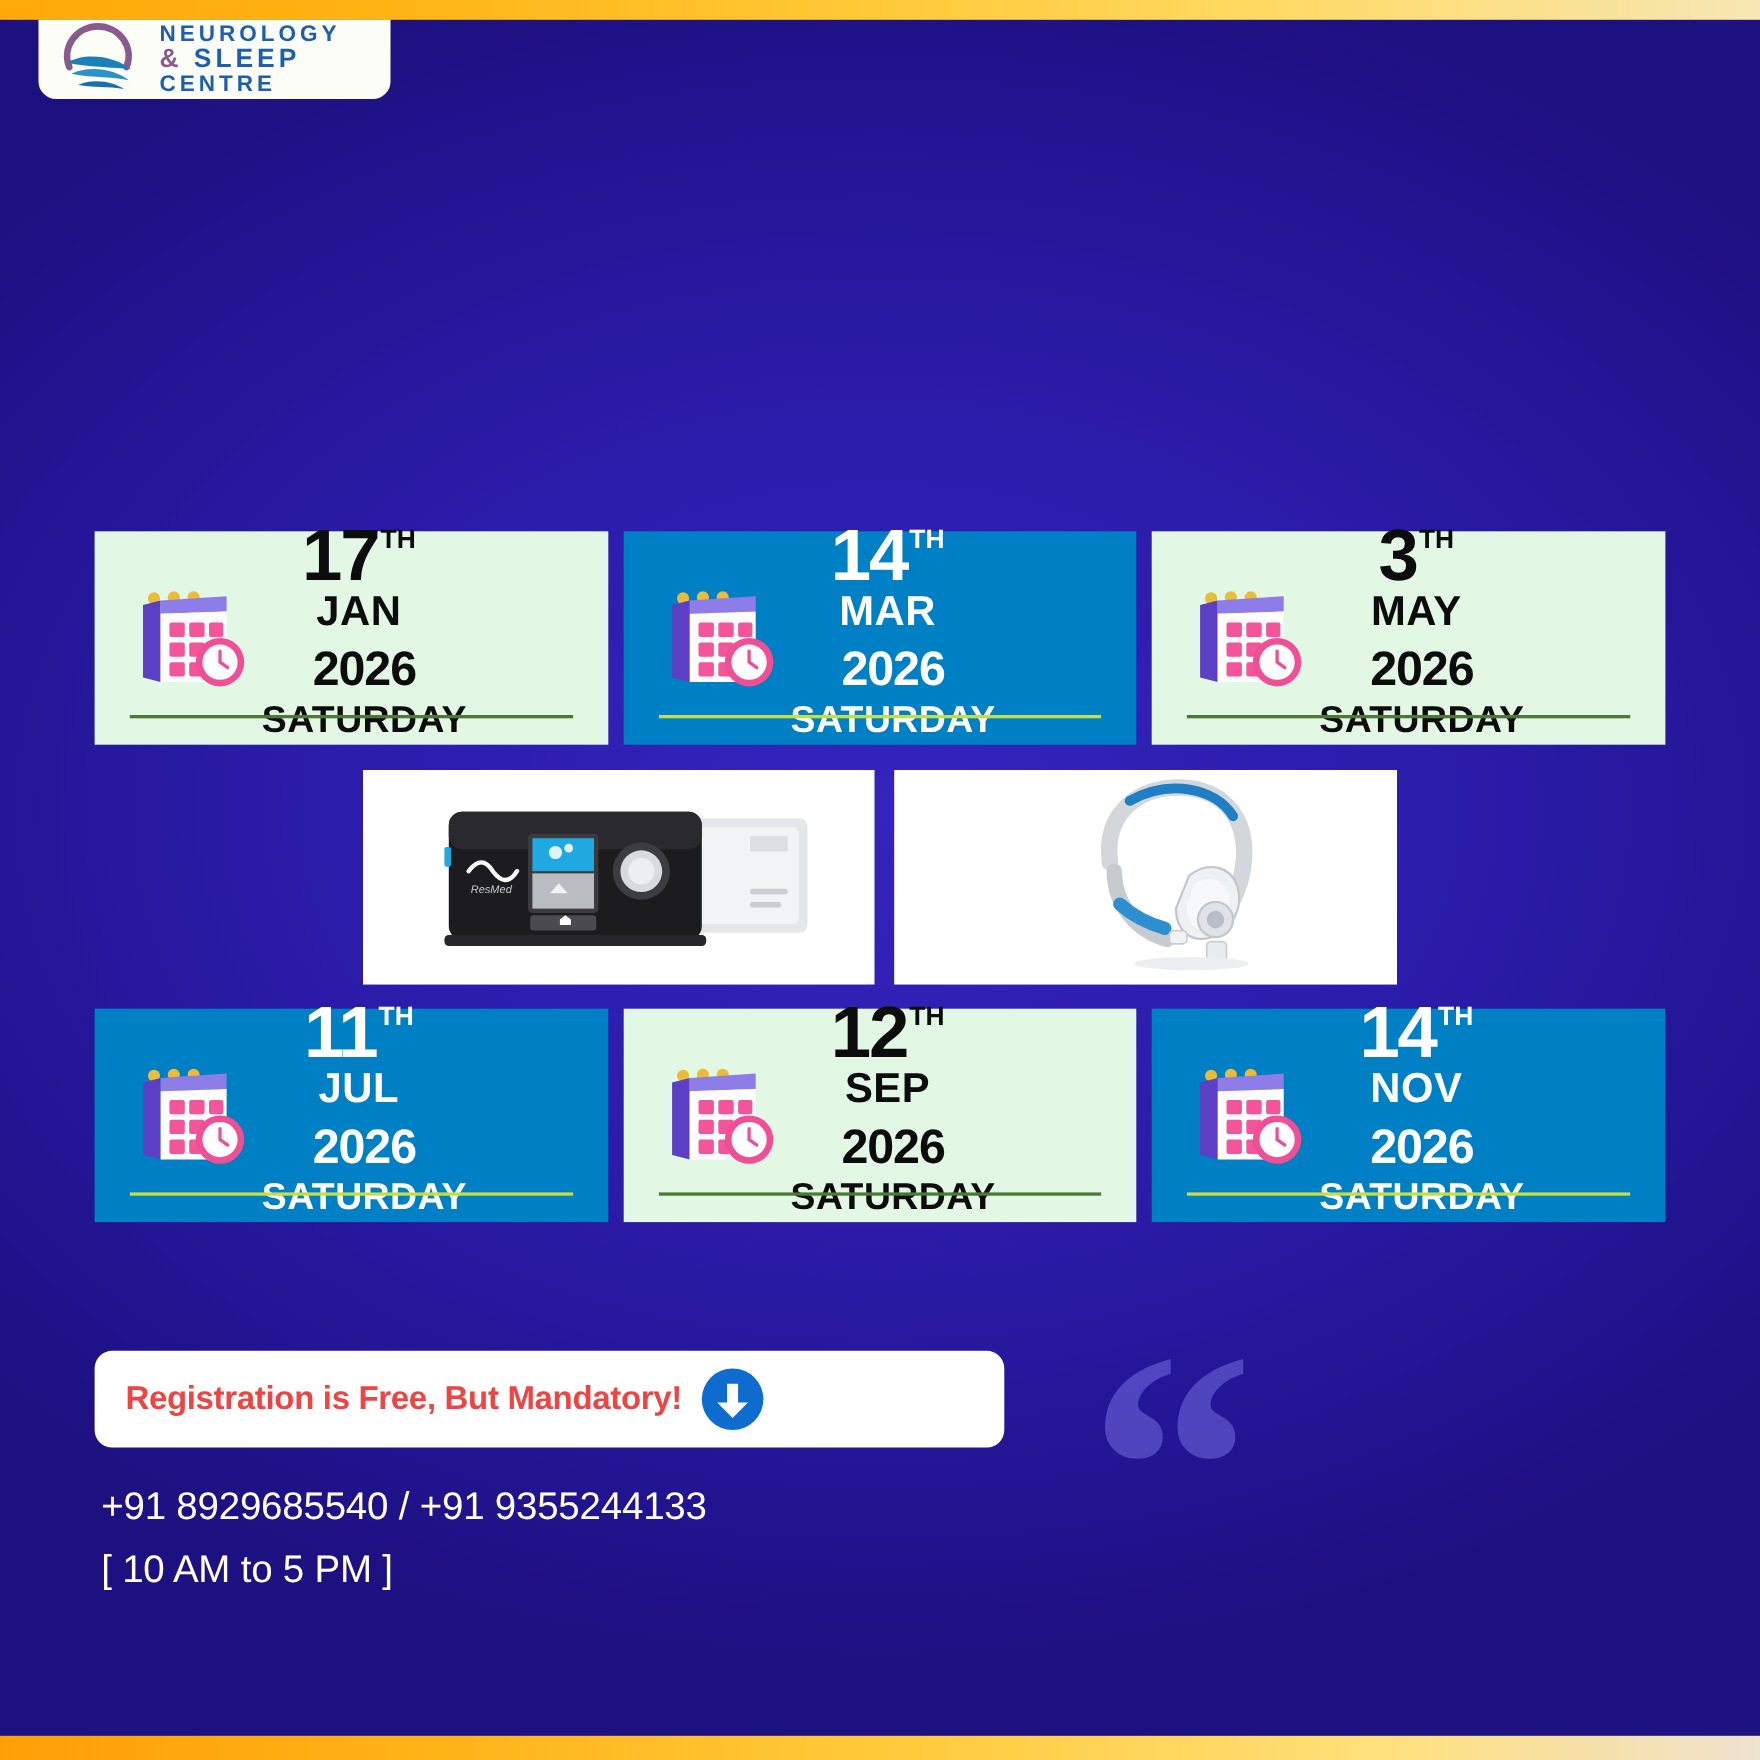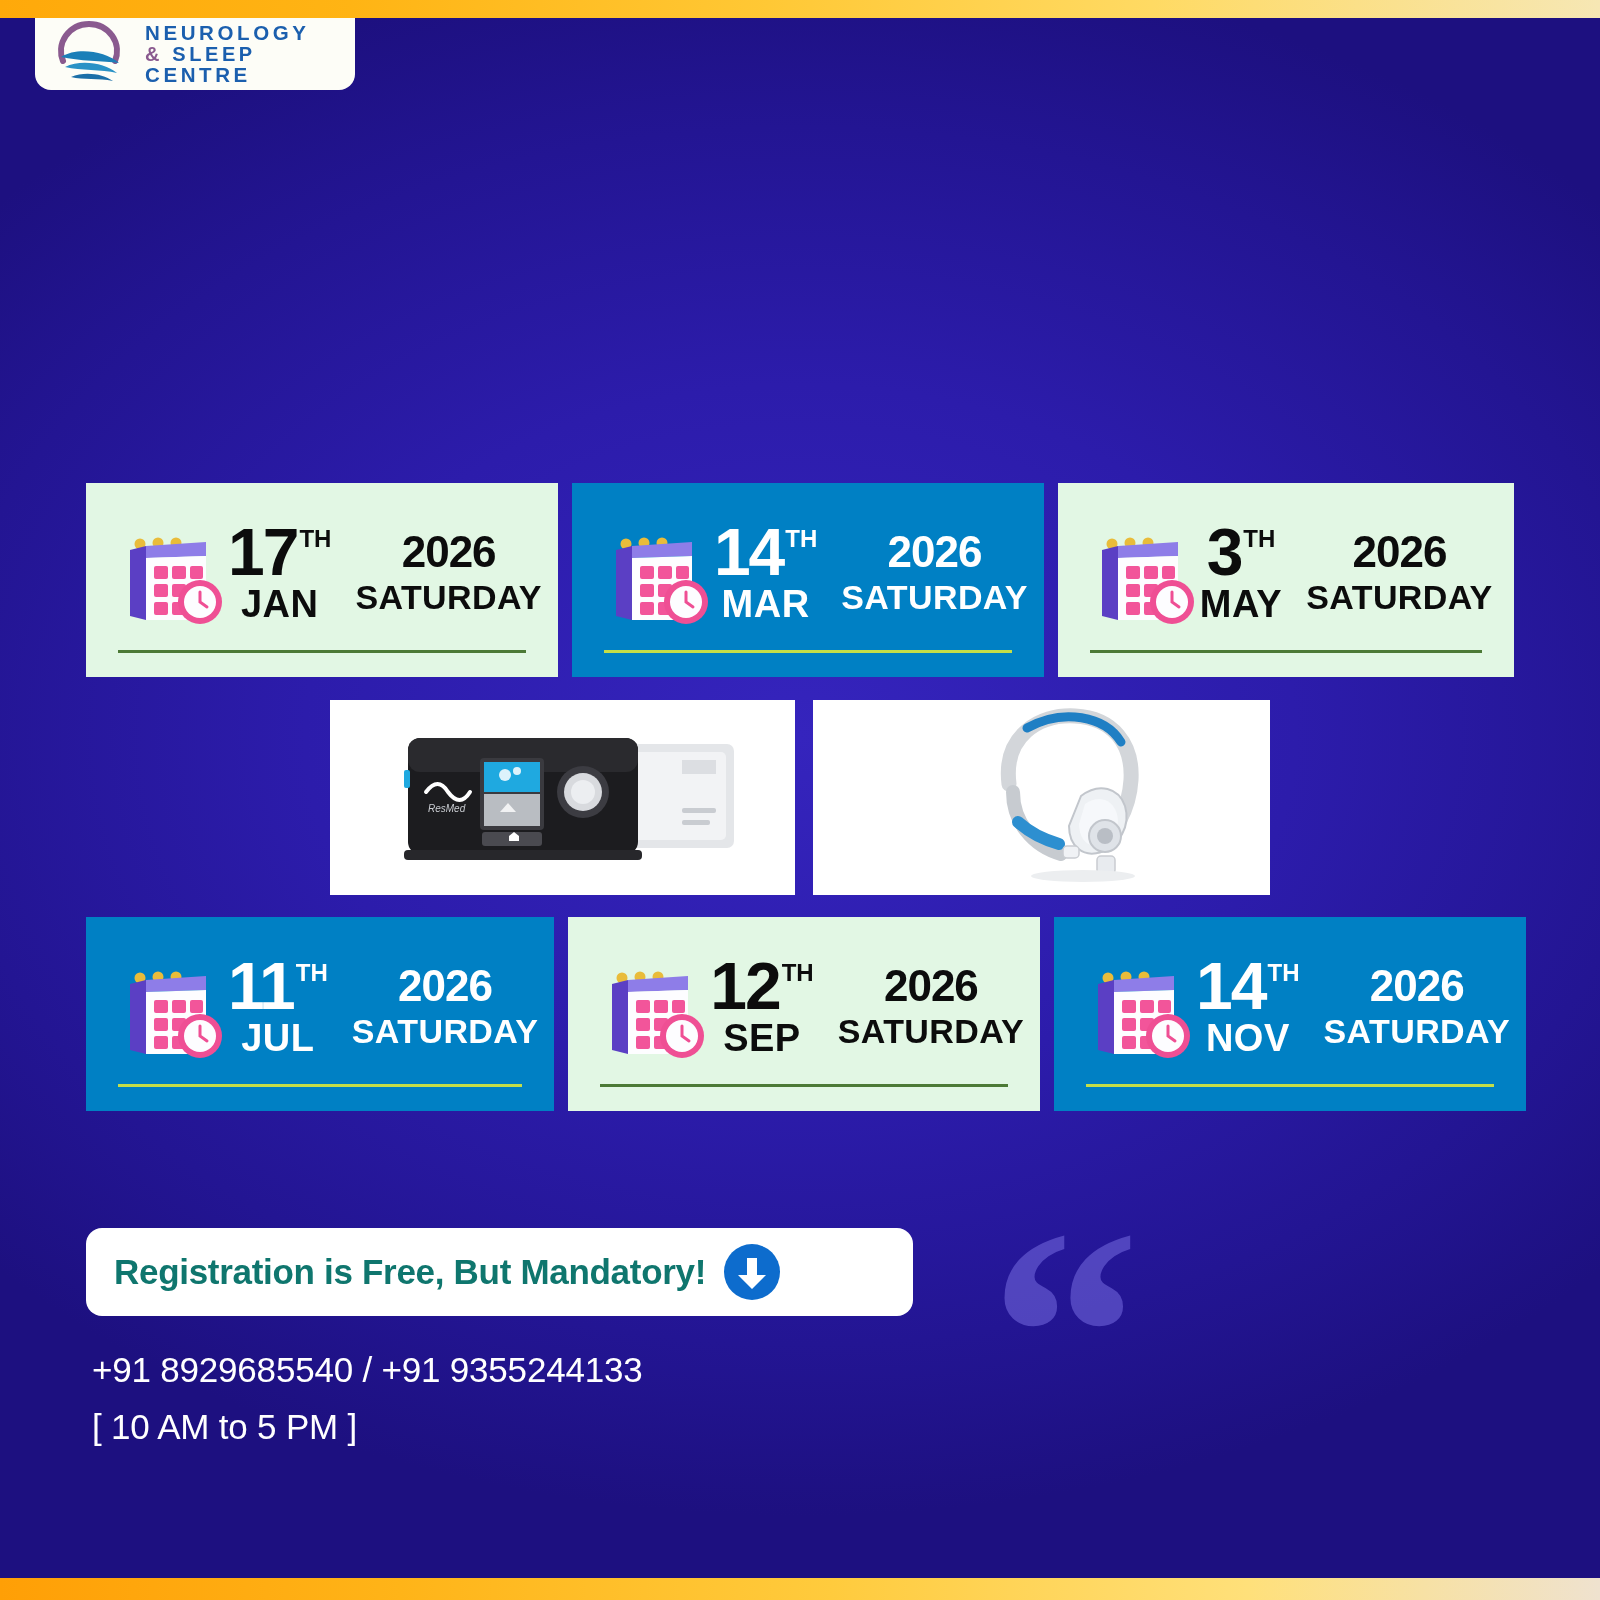--- a/index.html
+++ b/index.html
@@ -23,21 +23,21 @@
 
   
   .logo-card{
     position:absolute;left:35px;top:18px;width:320px;height:72px;
     background:#fdfdf7;border-radius:0 0 16px 16px;
     display:flex;align-items:center;gap:14px;padding:0 14px 0 18px;box-sizing:border-box;
   }
   .logo-mark{position:relative;width:78px;height:74px;flex:0 0 78px;}
   .logo-text{display:flex;flex-direction:column;gap:1px;line-height:1;}
   .logo-l1,.logo-l3{color:#1b5fae;font-weight:700;font-size:20.5px;letter-spacing:3.6px;}
-  .logo-l2{font-weight:700;font-size:20px;letter-spacing:3.6px;}
+  .logo-l2{font-weight:700;font-size:24px;letter-spacing:3.6px;}
   .logo-amp{color:#8a5a8f;}
   .logo-sleep{color:#1b5fae;}
 
   
   .heading{position:absolute;top:160px;left:0;width:1600px;text-align:center;}
   .h-line1{font-size:96px;font-weight:700;color:#ffe01a;letter-spacing:-1px;line-height:1.0;
            text-shadow:2px 3px 0 rgba(0,0,0,.18);}
   .h-line2{font-size:90px;font-weight:700;color:#e8f6d8;letter-spacing:-1px;line-height:1.12;
            text-shadow:2px 3px 0 rgba(0,0,0,.13);}
   .h-sub{font-size:40px;font-weight:400;color:#f4f4fb;margin-top:14px;letter-spacing:.2px;}
@@ -50,21 +50,21 @@
     flex:1 1 0;height:194px;position:relative;box-sizing:border-box;
     display:flex;align-items:center;padding:0 16px 0 24px;
   }
   .card.mint{background:#e2f7e4;}
   .card.blue{background:#0080c4;}
   .card .rule{position:absolute;left:32px;right:32px;bottom:24px;height:3px;}
   .card.mint .rule{background:#4c7a36;}
   .card.blue .rule{background:#c4de48;}
 
   .cal-icon{width:116px;height:104px;flex:0 0 116px;position:relative;margin-right:2px;}
-  .date-block{display:flex;align-items:center;gap:14px;margin-bottom:16px;}
+  .date-block{display:flex;align-items:center;gap:14px;margin-bottom:16px;flex-direction:column;}
   .dayblk{display:flex;flex-direction:column;align-items:center;line-height:.92;}
   .dayrow{display:flex;align-items:flex-start;}
   .daynum{font-size:66px;font-weight:700;letter-spacing:-2px;}
   .suffix{font-size:24px;font-weight:700;margin-top:6px;margin-left:2px;}
   .month{font-size:38px;font-weight:700;letter-spacing:.5px;margin-top:4px;}
   .yearblk{display:flex;flex-direction:column;align-items:center;line-height:.95;margin-left:10px;}
   .year{font-size:44px;font-weight:700;letter-spacing:-1px;}
   .weekday{font-size:34px;font-weight:700;letter-spacing:.4px;margin-top:8px;}
   .card.mint .daynum,.card.mint .suffix,.card.mint .month,
   .card.mint .year,.card.mint .weekday{color:#0c0c0c;}
@@ -76,21 +76,21 @@
   .photo{background:#ffffff;height:195px;position:relative;overflow:hidden;}
   .photo.machine{width:472px;}
   .photo.mask{width:464px;}
 
   
   .reg-pill{
     position:absolute;left:86px;top:1228px;width:827px;height:88px;
     background:#ffffff;border-radius:16px;display:flex;align-items:center;
     padding:0 26px 0 28px;box-sizing:border-box;gap:18px;
   }
-  .reg-text{font-size:35px;font-weight:700;color:#0f766e;letter-spacing:-.3px;white-space:nowrap;}
+  .reg-text{font-size:30px;font-weight:700;color:#ef4444;letter-spacing:-.3px;white-space:nowrap;}
   .arrow-circle{width:56px;height:56px;border-radius:50%;background:#0d6ccd;
     display:flex;align-items:center;justify-content:center;flex:0 0 56px;}
 
   
   .contact{position:absolute;left:92px;top:1342px;width:880px;color:#ffffff;}
   .contact div{font-size:35px;font-weight:500;line-height:1.62;letter-spacing:-.2px;}
 
   
   .quote{position:absolute;left:995px;top:1215px;width:540px;height:300px;}
   .qmark{position:absolute;left:-5px;top:2px;font-size:300px;line-height:.78;

